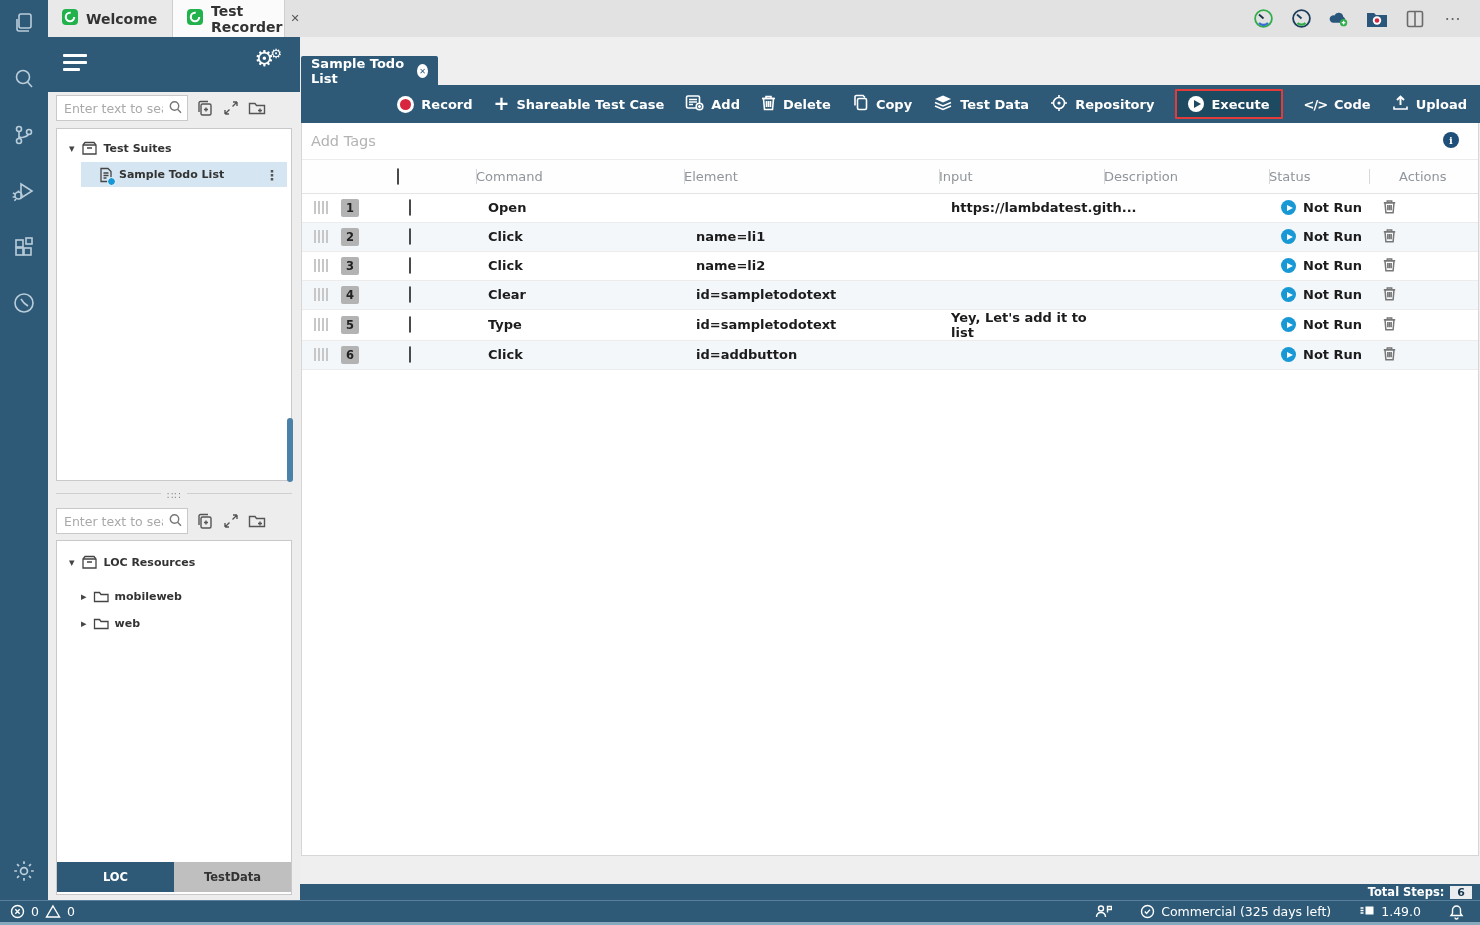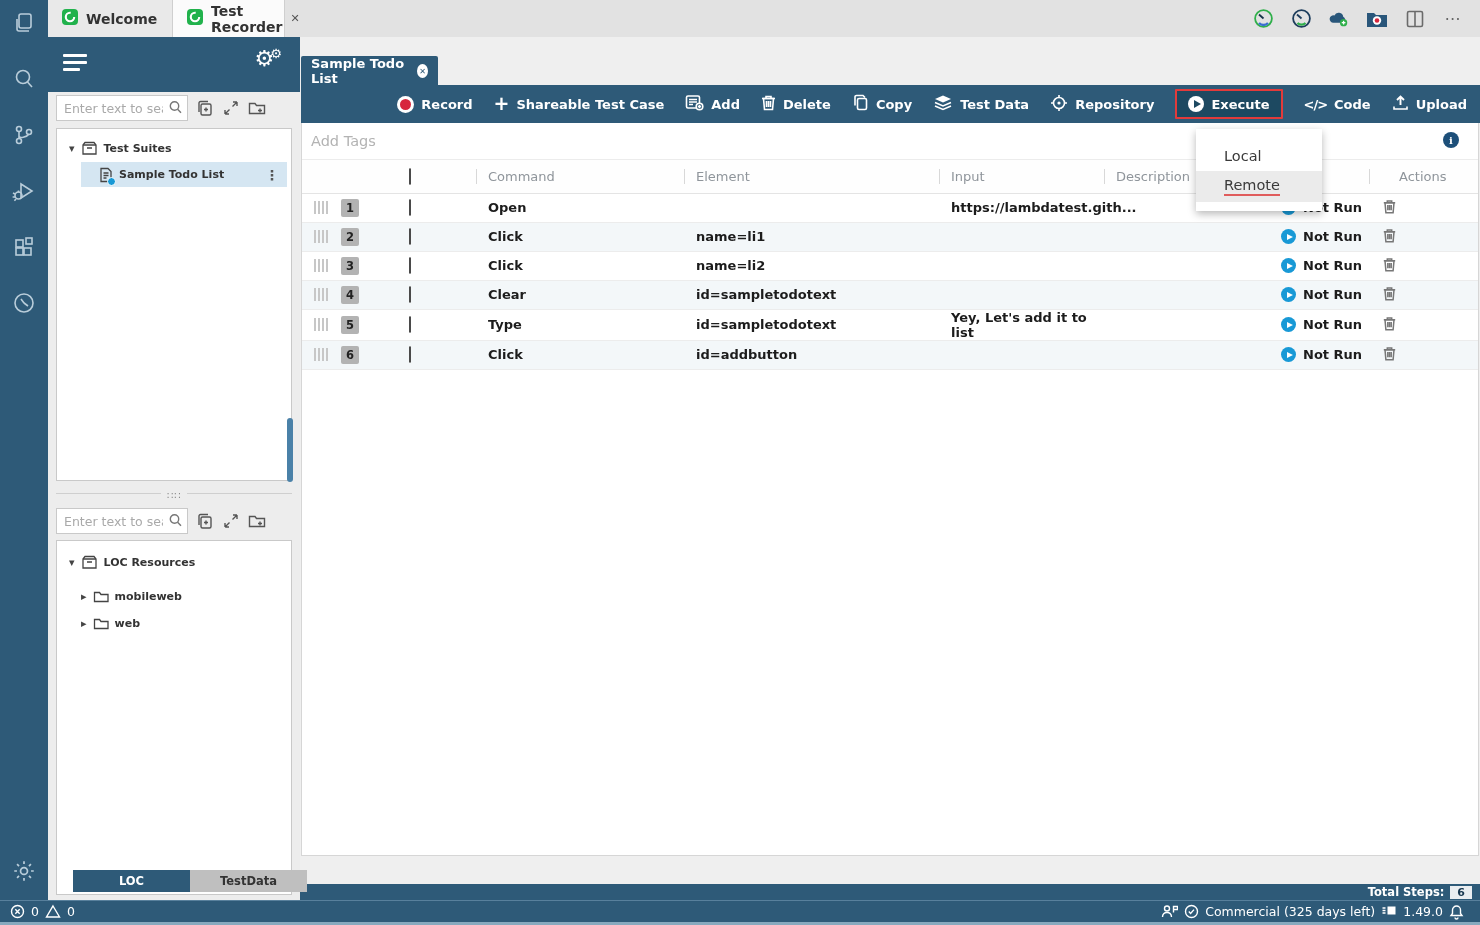--- a/index.html
+++ b/index.html
@@ -51,21 +51,21 @@
   .tree-icon svg { stroke:#444; fill:none; stroke-width:1.3; }
   .tree-row.selected { background:#d5e6f2; }
   .kebab { margin-left:auto; margin-right:8px; color:#555; font-weight:bold; cursor:pointer; }
   .kebab::before { content:"⋮"; font-size:14px; }
   .doc-badge { position:absolute; right:-3px; bottom:-3px; width:9px; height:9px; border-radius:50%; background:#1899d6; border:1.5px solid #fff; }
 
   .panel-divider { position:absolute; left:8px; top:450px; width:236px; height:12px; display:flex; align-items:center; color:#999; gap:6px; cursor:row-resize; }
   .panel-divider::before, .panel-divider::after { content:""; flex:1; border-top:1px solid #cfcfcf; }
   .panel-divider .grip::before { content:"∷∷"; font-size:10px; letter-spacing:1px; color:#8a8a8a; }
 
-  .bottom-tabs { position:absolute; left:16px; bottom:2px; width:100%; height:22px; display:flex; }
+  .bottom-tabs { position:absolute; left:0; bottom:2px; width:100%; height:30px; display:flex; }
   .btab { flex:1; display:flex; align-items:center; justify-content:center; font-size:11.5px; font-weight:700; cursor:pointer; }
   .btab.active { background:#2e5a78; color:#fff; }
   .btab.inactive { background:#bfbfbf; color:#333; }
 
   .scroll-thumb { position:absolute; left:239px; top:381px; width:6px; height:64px; background:#4a81a8; border-radius:3px; cursor:grab; }
 
   
   .main { position:absolute; left:300px; top:37px; width:1180px; height:863px; background:#efefef; }
   .doc-tab { position:absolute; left:1px; top:19px; width:137px; height:30px; background:#2e5a78; color:#fff; display:flex; align-items:center; gap:8px; padding:0 10px; font-size:13px; font-weight:600; border-radius:2px 2px 0 0; cursor:pointer; }
   .doc-close { width:14px; height:14px; border-radius:50%; background:#fff; color:#2e5a78; font-size:8px; font-weight:bold; display:flex; align-items:center; justify-content:center; cursor:pointer; }
@@ -87,21 +87,21 @@
   .addtags-row input { border:none; outline:none; width:1100px; font-size:14.5px; padding-left:9px; color:#555; font-family:inherit; }
   .addtags-row input::placeholder { color:#b3b3b3; }
   .info-icon { position:absolute; right:19px; top:9px; width:16px; height:16px; border-radius:50%; background:#1d4f79; color:#fff; font-size:10px; font-weight:bold; font-family:"DejaVu Serif",serif; display:flex; align-items:center; justify-content:center; cursor:pointer; }
   .info-icon::before { content:"i"; }
 
   table.steps { width:1176px; border-collapse:collapse; table-layout:fixed; }
   table.steps col.c-handle { width:91px; } table.steps col.c-check { width:83px; }
   table.steps col.c-cmd { width:208px; }  table.steps col.c-el { width:255px; }
   table.steps col.c-in { width:165px; }   table.steps col.c-desc { width:165px; }
   table.steps col.c-status { width:100px; } table.steps col.c-act { width:109px; }
-  table.steps th { height:33px; font-size:13px; font-weight:400; color:#8f959b; text-align:left; padding-left:12px; position:relative; background:#fefefe; border-bottom:1px solid #e4e4e4; }
+  table.steps th { height:33px; font-size:13px; font-weight:400; color:#8f959b; text-align:left; padding-left:0; position:relative; background:#fefefe; border-bottom:1px solid #e4e4e4; }
   table.steps th.sep::before { content:""; position:absolute; left:0; top:9px; height:15px; border-left:1px solid #d8d8d8; }
   table.steps td { height:29px; font-size:13px; font-weight:600; color:#1c1c1c; padding-left:12px; border-bottom:1px solid #ececec; }
   table.steps tbody tr:nth-child(even) { background:#f3f7f9; }
   .cell-handle { display:flex; align-items:center; gap:12px; }
   .drag-grip { width:15px; height:13px; background:repeating-linear-gradient(90deg,#c7c7c7 0 2px,transparent 2px 4px); cursor:grab; }
   .row-num { width:18px; height:18px; background:#b3b3b3; color:#222; font-size:11.5px; font-weight:700; display:flex; align-items:center; justify-content:center; border-radius:2px; }
   .chk { width:15px; height:15px; border:1.6px solid #4a4a4a; border-radius:3px; background:#fff; cursor:pointer; margin-left:4px; }
   .status-cell { display:flex; align-items:center; gap:7px; }
   .play-circle { width:15px; height:15px; border-radius:50%; background:#1899d6; display:flex; align-items:center; justify-content:center; cursor:pointer; }
   .play-circle i { width:0; height:0; border-left:6px solid #fff; border-top:3.5px solid transparent; border-bottom:3.5px solid transparent; margin-left:2px; }
@@ -114,21 +114,21 @@
 
   
   .dropdown { position:absolute; left:1196px; top:129px; width:126px; height:82px; background:#fff; box-shadow:0 3px 8px rgba(0,0,0,.28); z-index:30; padding-top:11px; }
   .dd-item { height:31px; display:flex; align-items:center; padding-left:28px; font-size:14.5px; color:#3a3a3a; cursor:pointer; }
   .dd-item.hover { background:#ebebeb; }
   .dd-item.hover span { border-bottom:2px solid #e05c5c; padding-bottom:1px; }
 
   
   .statusbar { position:absolute; left:0; bottom:0; width:1480px; height:25px; background:#2e5a78; border-top:1px solid #58809c; border-bottom:3px solid #87a9be; display:flex; align-items:center; color:#fff; font-size:13px; z-index:6; }
   .sb-left { display:flex; align-items:center; gap:6px; padding-left:10px; }
-  .sb-right { margin-left:auto; display:flex; align-items:center; gap:6px; padding-right:16px; }
+  .sb-right { margin-left:auto; display:flex; align-items:center; gap:28px; padding-right:16px; }
   .sb-icon { display:inline-flex; align-items:center; cursor:pointer; }
   .sb-icon svg { stroke:#fff; fill:none; stroke-width:1.4; }
   .sb-text { font-size:12.5px; }
 </style>
 </head>
 <body>
 
 <div id="app">
 
   <div class="tabbar">
@@ -658,28 +658,20 @@
         </tbody>
       </table>
     </div>
 
     <div class="total-strip">
       <span class="ts-label">Total Steps:</span>
       <span class="ts-badge">6</span>
     </div>
   </div>
 
-  <div class="dropdown">
-    <div class="dd-item">
-      <span>Local</span>
-    </div>
-    <div class="dd-item hover">
-      <span>Remote</span>
-    </div>
-  </div>
 
   <div class="statusbar">
     <div class="sb-left">
       <span class="sb-icon">
         <svg width="15" height="15" viewBox="0 0 15 15">
             <circle cx="7.5" cy="7.5" r="6"></circle>
             <path d="M5.3 5.3 l4.4 4.4 M9.7 5.3 l-4.4 4.4"></path>
           </svg>
       </span>
       <span class="sb-text">0</span>

